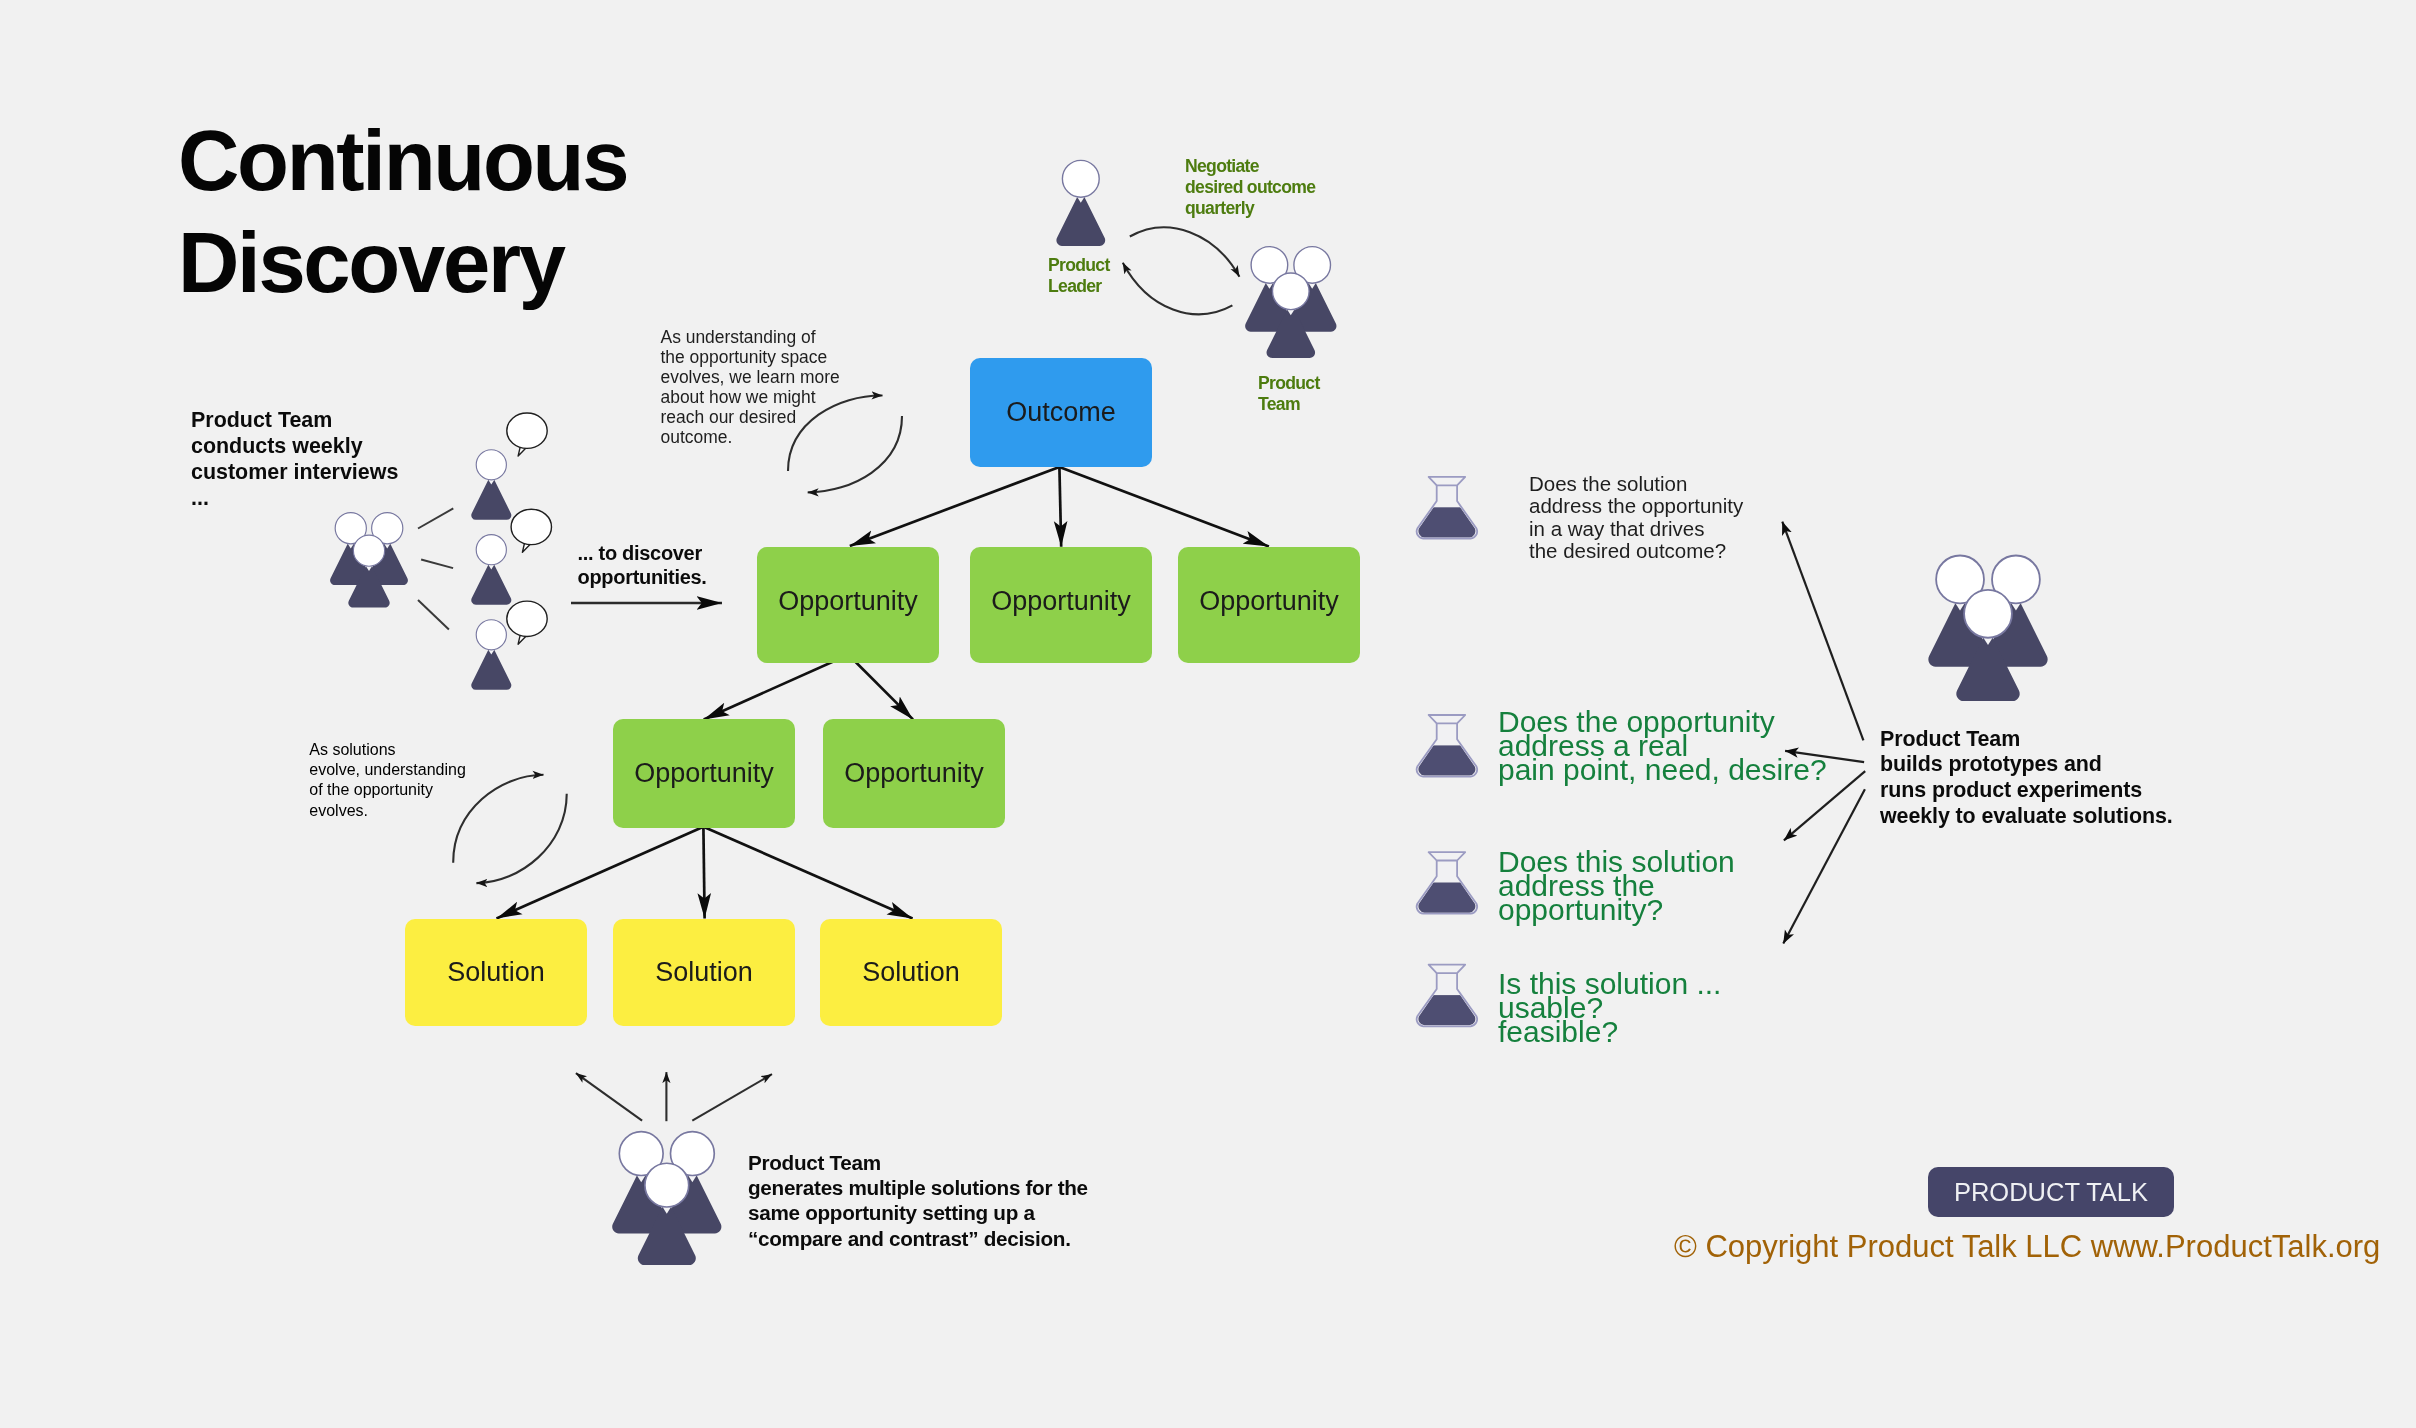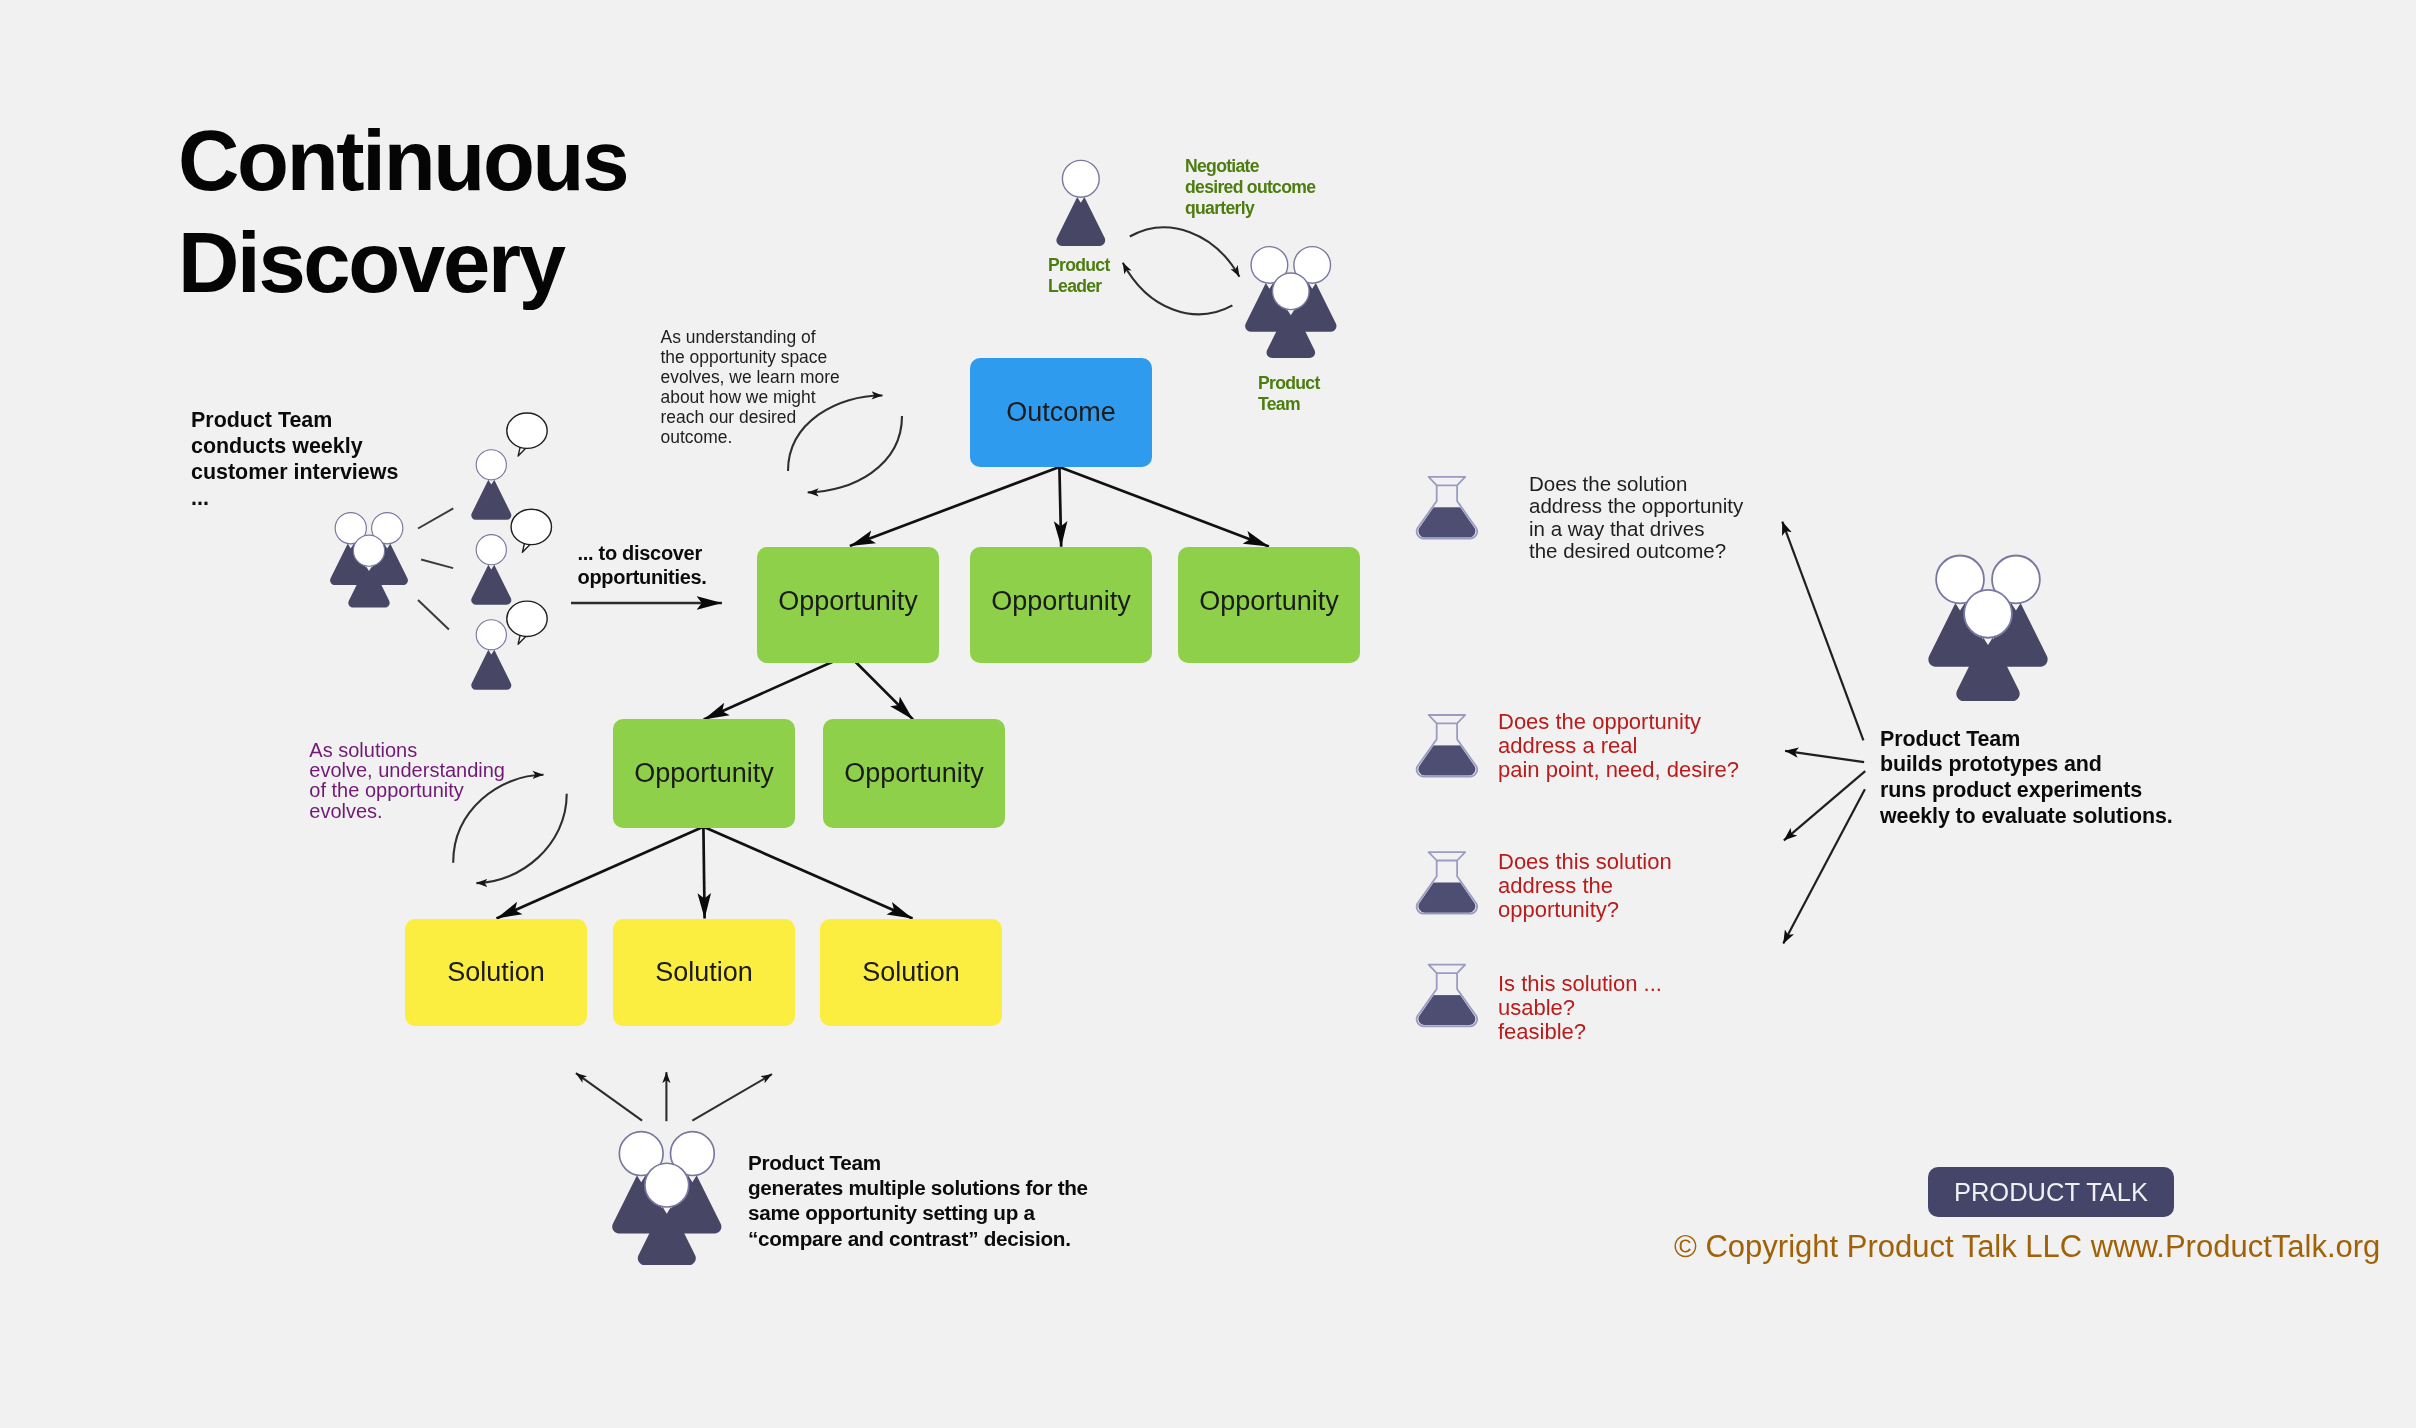--- a/index.html
+++ b/index.html
@@ -7,32 +7,32 @@
   body{width:2416px;height:1428px;background:#f1f1f1;
        font-family:"Liberation Sans",sans-serif;overflow:hidden;}
   #stage{position:relative;width:2416px;height:1428px;background:#f1f1f1;}
   svg.layer{position:absolute;left:0;top:0;width:2416px;height:1428px;overflow:visible;}
   .abs{position:absolute;}
 
   
   .title{font-weight:bold;font-size:85px;line-height:102.4px;color:#050505;
          letter-spacing:-2.3px;white-space:pre-line;}
   .note{font-size:17.45px;line-height:20.1px;color:#1e1e1e;white-space:pre-line;}
-  .note2{font-size:20px;line-height:20.4px;color:#701a75;white-space:pre-line;}
+  .note2{font-size:16px;line-height:20.4px;color:#000000;white-space:pre-line;}
   .bold-note{font-weight:bold;font-size:21.45px;line-height:26.2px;color:#0b0b0b;white-space:pre-line;}
   .bold-note-s{font-weight:bold;font-size:17.6px;line-height:21px;letter-spacing:-0.7px;
                color:#4d7c0f;white-space:pre-line;}
   .bold-discover{font-weight:bold;font-size:20px;line-height:23.9px;letter-spacing:-0.3px;
                  color:#0b0b0b;white-space:pre-line;}
   .bold-compare{font-weight:bold;font-size:20.7px;line-height:25.2px;letter-spacing:-0.3px;
                 color:#0b0b0b;white-space:pre-line;}
   .bold-proto{font-weight:bold;font-size:21.45px;line-height:25.6px;letter-spacing:-0.1px;
               color:#0b0b0b;white-space:pre-line;}
   .q-note{font-size:20.5px;line-height:22.35px;color:#1e1e1e;white-space:pre-line;margin-left:37px;}
-  .q-note2{font-size:22px;line-height:24px;color:#b91c1c;white-space:pre-line;}
+  .q-note2{font-size:30px;line-height:24px;color:#15803d;white-space:pre-line;}
   .box-label{font-size:27px;color:#1b1b1b;}
   .copyright{font-size:31px;color:#a16207;white-space:nowrap;}
   .logo-text{font-size:25.5px;color:#eff0f3;letter-spacing:0px;}
 
   .nodebox{display:flex;align-items:center;justify-content:center;box-sizing:border-box;border-radius:10px;}
 </style>
 </head>
 <body>
 
 <div id="stage">

